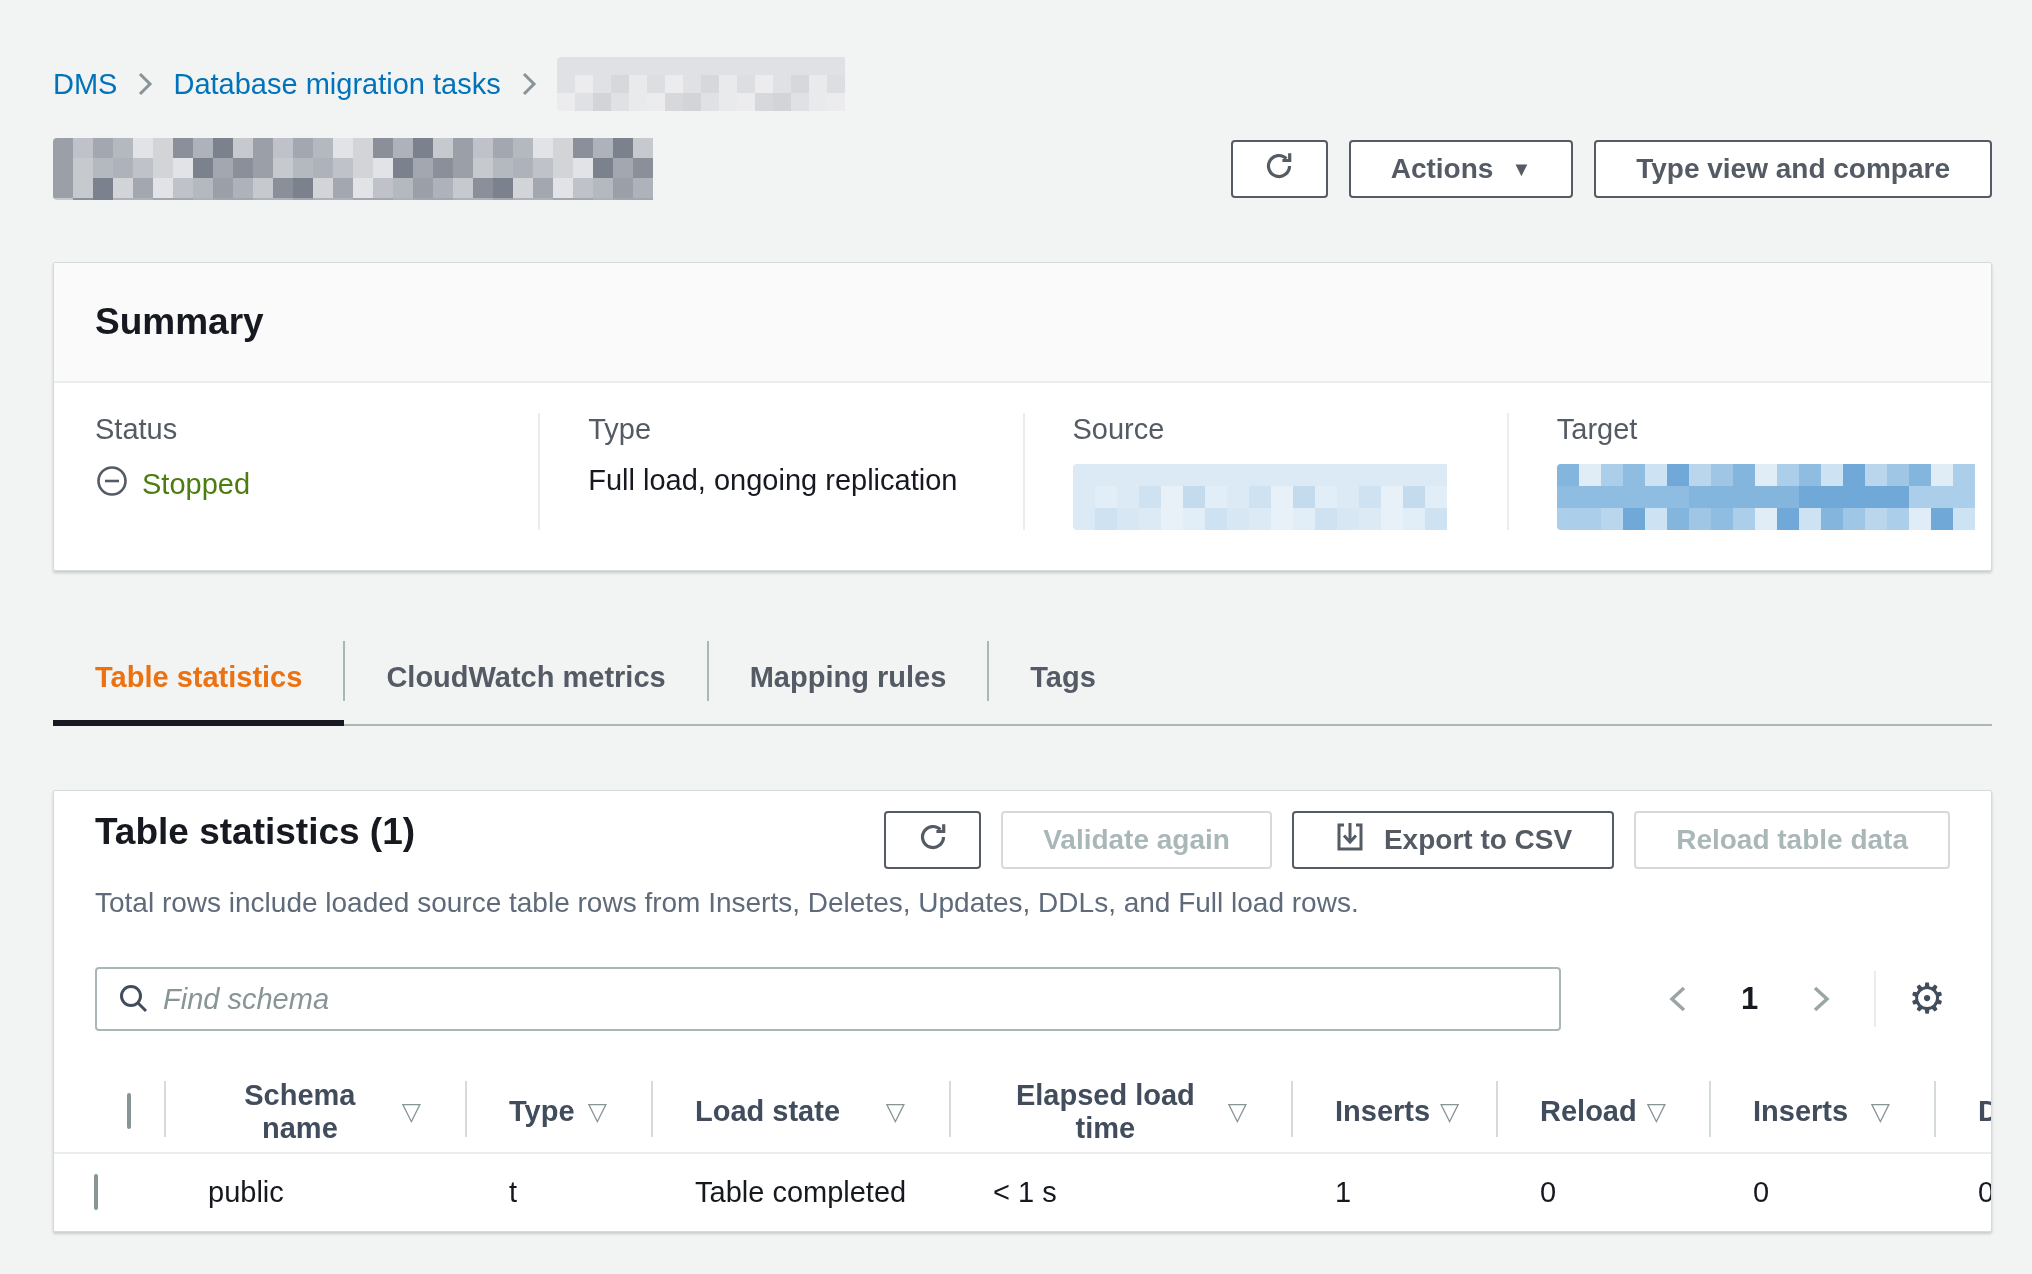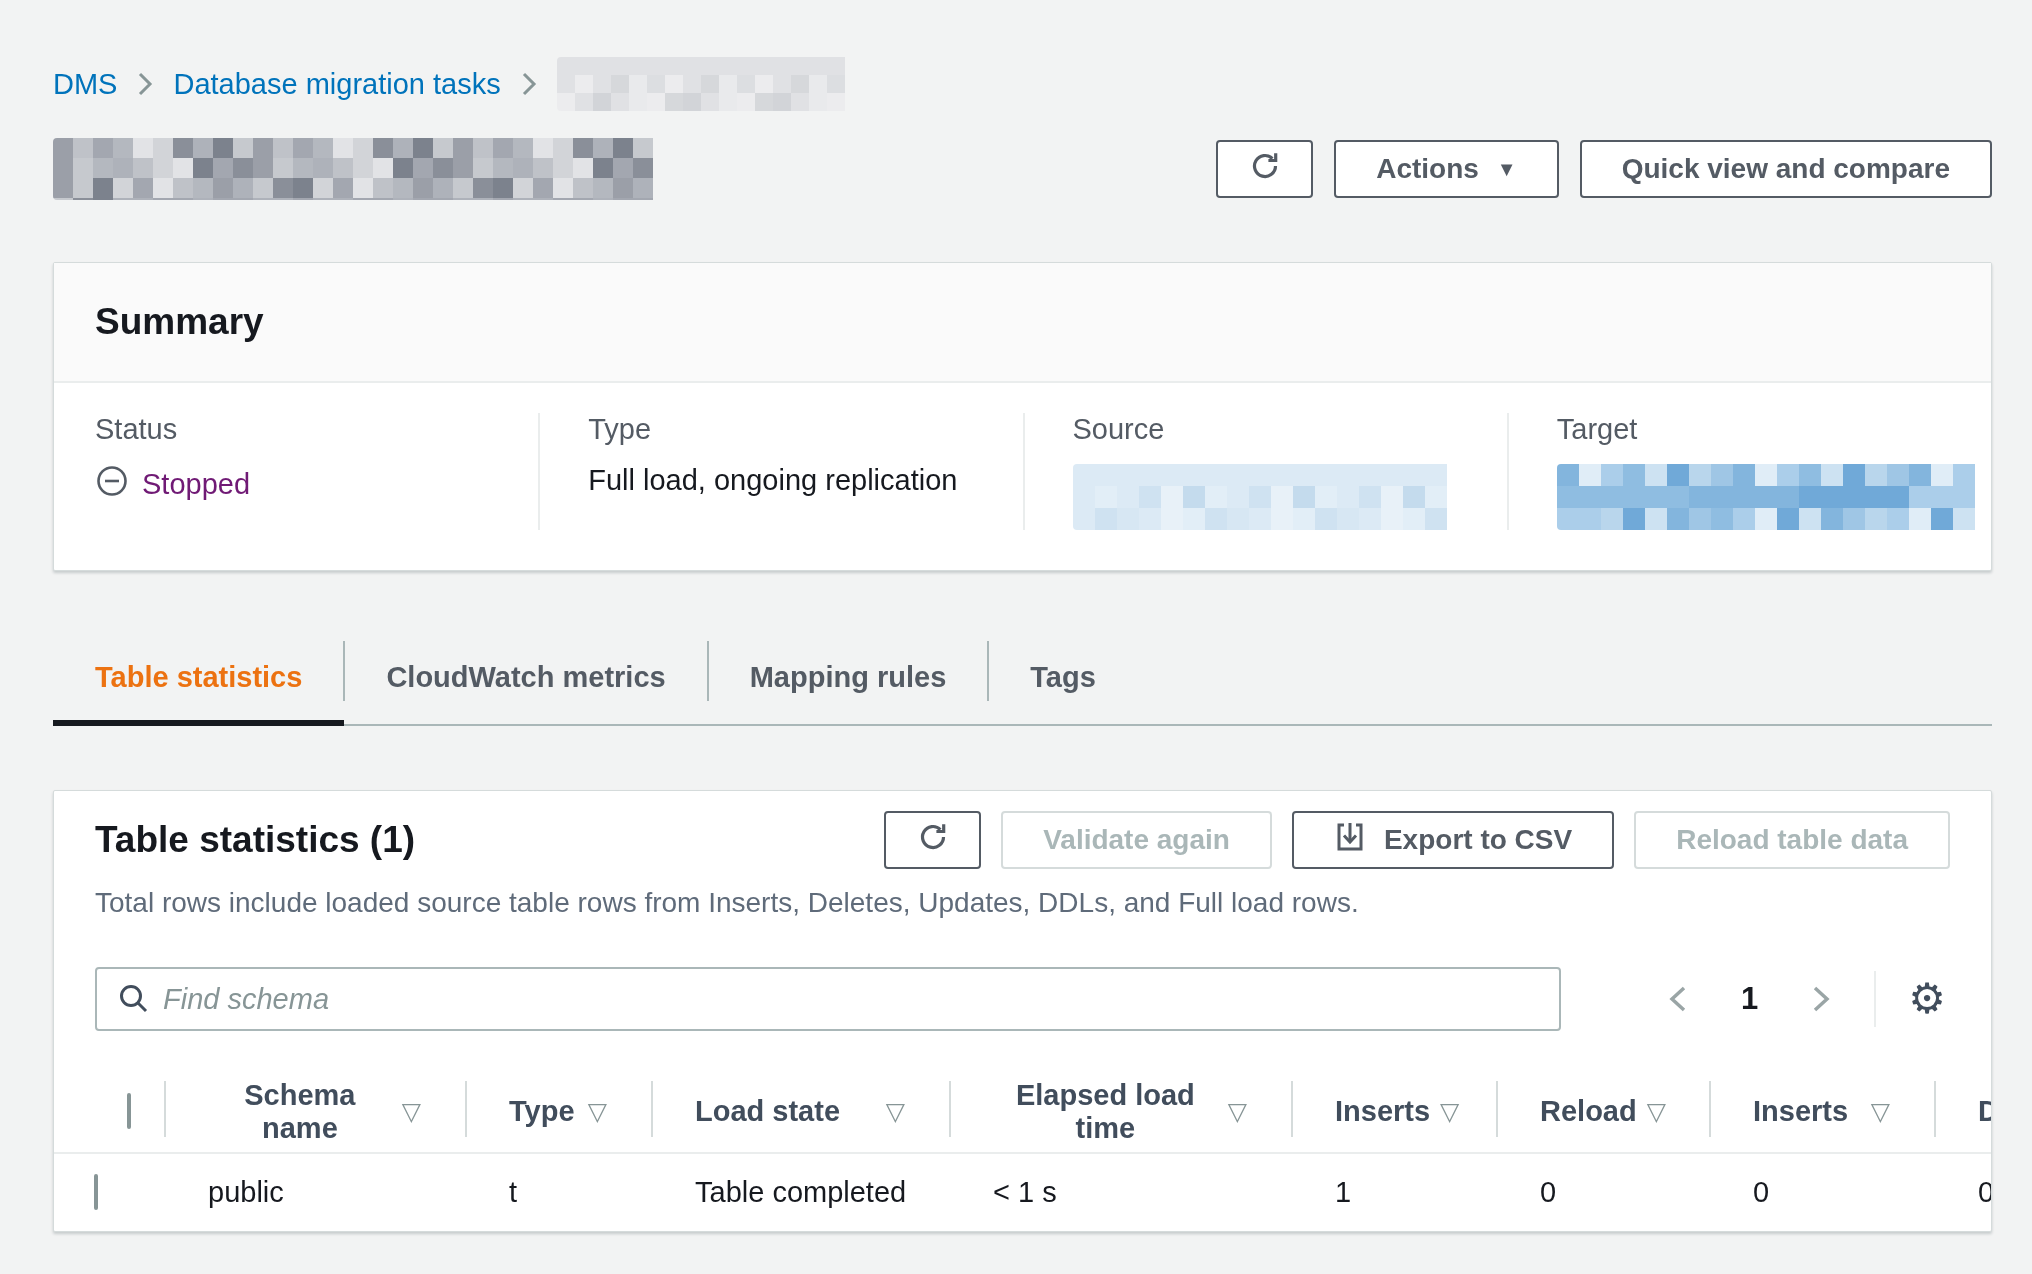--- a/index.html
+++ b/index.html
@@ -44,33 +44,33 @@
   }
   .summary-card { margin-top: 62px; }
   .card-header { background: #fafafa; border-bottom: 2px solid #eaeded; padding: 38px 41px; }
   .card-header h2, .section-title { font-size: 37px; font-weight: bold; color: #16191f; }
 
   .summary-body { display: flex; padding: 30px 0 40px; }
   .summary-col { width: 25%; padding: 0 48px 0 41px; }
   .summary-col + .summary-col { border-left: 2px solid #eaeded; padding-left: 48px; }
   .field-label { color: #545b64; font-size: 29px; margin-bottom: 18px; }
   .field-value { font-size: 29px; color: #16191f; display: flex; align-items: center; gap: 13px; }
-  .field-value.status { color: #701a75; }
+  .field-value.status { color: #4d7c0f; }
 
   
   .tabs { display: flex; margin-top: 64px; border-bottom: 2px solid #aab7b8; position: relative; }
   .tab { position: relative; padding: 26px 42px 30px; font-size: 29px; font-weight: bold; color: #545b64; cursor: pointer; white-space: nowrap; }
   .tab + .tab::before { content: ""; position: absolute; left: -1px; top: 6px; width: 2px; height: 60px; background: #aab7b8; }
   .tab.active { color: #ec7211; }
   .tab.active::after { content: ""; position: absolute; left: 0; right: 0; bottom: -2px; height: 6px; background: #16191f; }
 
   
   .table-card { margin-top: 64px; overflow: hidden; padding-bottom: 0; }
   .table-card-head { padding: 20px 41px 0; }
-  .head-row { display: flex; align-items: center; justify-content: space-between; }
+  .head-row { display: flex; align-items: flex-start; justify-content: space-between; }
   .head-buttons { display: flex; align-items: center; gap: 20px; }
   .description { margin-top: 18px; font-size: 28px; color: #5f6b7a; }
 
   .toolbar { display: flex; align-items: center; margin-top: 48px; padding: 0 41px; }
   .search-wrap { position: relative; width: 1466px; }
   .search-wrap input {
     width: 100%; height: 64px; border: 2px solid #aab7b8; border-radius: 4px;
     font-size: 29px; font-style: italic; font-family: "Liberation Sans", sans-serif;
     padding: 0 20px 0 66px; color: #16191f; background: #fff; outline: none;
   }
@@ -121,21 +121,21 @@
           <svg width="34" height="34" viewBox="0 0 34 34" fill="none" stroke="#545b64" stroke-width="3.2">
             <path d="M27.5 17a10.5 10.5 0 1 1-3.1-7.45"></path>
             <path d="M27.7 4.2v7.3h-7.3"></path>
           </svg>
         </span>
       </button>
       <button class="btn">
         <span>Actions</span>
         <span class="caret">▼</span>
       </button>
-      <button class="btn">Quick view and compare</button>
+      <button class="btn">Type view and compare</button>
     </div>
   </header>
 
   <section class="card summary-card">
     <div class="card-header">
       <h2>Summary</h2>
     </div>
     <div class="summary-body">
       <div class="summary-col">
         <div class="field-label">Status</div>

